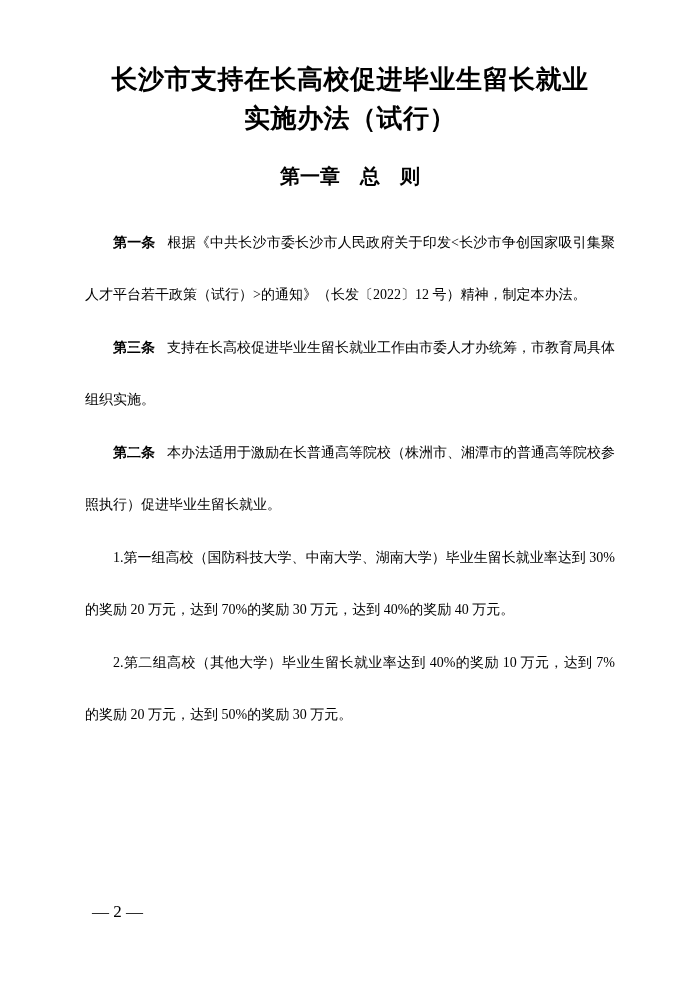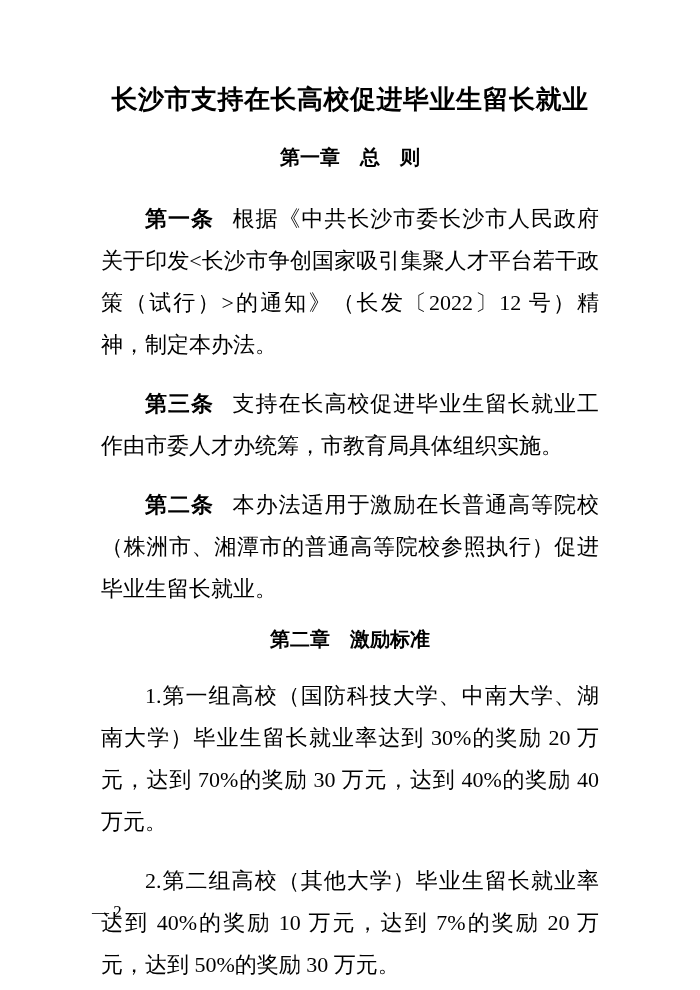--- a/index.html
+++ b/index.html
@@ -7,21 +7,21 @@
     padding: 0;
     background: #ffffff;
   }
   .page {
     position: relative;
     width: 700px;
     height: 990px;
     background: #ffffff;
     color: #000000;
     box-sizing: border-box;
-    padding: 80px 84px 0 84px;
+    padding: 60px 84px 0 84px;
     overflow: hidden;
     font-family: "Liberation Serif", "DejaVu Serif", serif;
   }
   .doc-title {
     margin: 0;
     font-size: 26px;
     line-height: 39px;
     font-weight: bold;
     text-align: center;
     letter-spacing: 0.5px;
@@ -35,23 +35,23 @@
     font-size: 20px;
     line-height: 24px;
     font-weight: bold;
     text-align: center;
     font-family: "Liberation Sans", "DejaVu Sans", sans-serif;
   }
   .chapter-heading.second {
     margin: 14px 0 24px 0;
   }
   .body-text {
-    margin: 17px;
-    font-size: 22px;
-    line-height: 42px;
+    margin: 1px;
+    font-size: 14px;
+    line-height: 52px;
     text-align: justify;
     text-indent: 2em;
   }
   .article-label {
     font-weight: bold;
     margin-right: 0.85em;
   }
   .page-footer {
     position: absolute;
     left: 92px;
@@ -61,31 +61,31 @@
     font-family: "Liberation Serif", "DejaVu Serif", serif;
   }
 </style>
 </head>
 <body>
 
 <div class="page">
 
   <h1 class="doc-title">
     <span class="title-line">长沙市支持在长高校促进毕业生留长就业</span>
+    <span class="title-line">实施办法（试行）</span>
   </h1>
 
   <h2 class="chapter-heading">第一章　总　则</h2>
 
   <p class="body-text"><span class="article-label">第一条</span><span>根据《中共长沙市委长沙市人民政府关于印发&lt;长沙市争创国家吸引集聚人才平台若干政策（试行）&gt;的通知》（长发〔2022〕12 号）精神，制定本办法。</span></p>
 
   <p class="body-text"><span class="article-label">第三条</span><span>支持在长高校促进毕业生留长就业工作由市委人才办统筹，市教育局具体组织实施。</span></p>
 
   <p class="body-text"><span class="article-label">第二条</span><span>本办法适用于激励在长普通高等院校（株洲市、湘潭市的普通高等院校参照执行）促进毕业生留长就业。</span></p>
 
-  <h2 class="chapter-heading second">第二章　激励标准</h2>
 
 
   <p class="body-text">1.第一组高校（国防科技大学、中南大学、湖南大学）毕业生留长就业率达到 30%的奖励 20 万元，达到 70%的奖励 30 万元，达到 40%的奖励 40 万元。</p>
 
   <p class="body-text">2.第二组高校（其他大学）毕业生留长就业率达到 40%的奖励 10 万元，达到 7%的奖励 20 万元，达到 50%的奖励 30 万元。</p>
 
 
   <div class="page-footer">— 2 —</div>
 
 </div>

